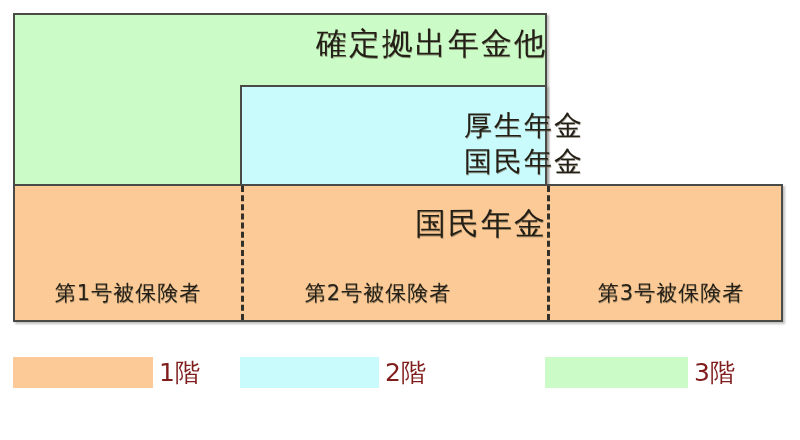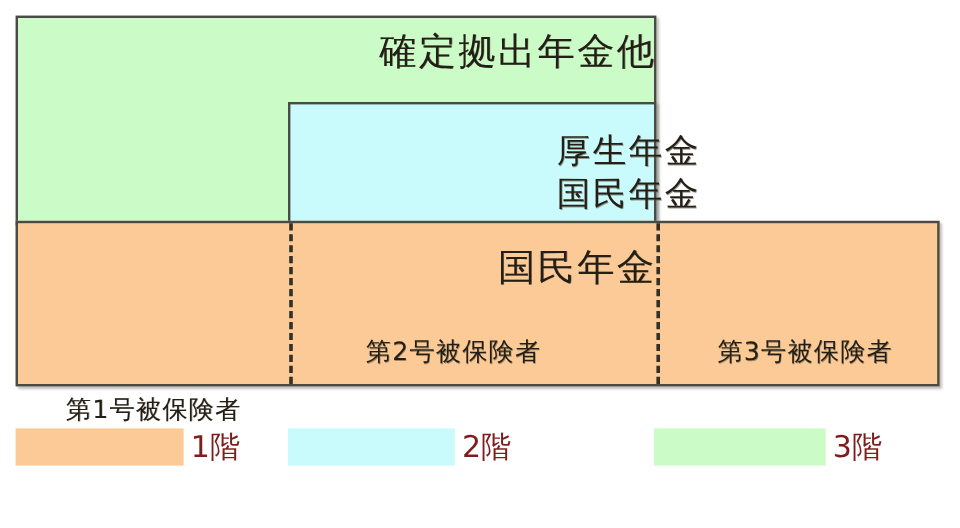--- a/index.html
+++ b/index.html
@@ -98,21 +98,21 @@
     text-align: center;
     font-size: 21px;
     line-height: 28px;
     color: #231f16;
     letter-spacing: 1px;
     white-space: nowrap;
     z-index: 5;
     text-shadow: 0.5px 0.5px 0px rgba(90,80,60,0.55);
   }
 
-  #insured-label-1 { left: 15px;  width: 226px; margin-top: 48px; }
+  #insured-label-1 { left: 15px;  width: 226px; }
   #insured-label-2 { left: 242px; width: 272px; }
   #insured-label-3 { left: 564px; width: 214px; }
 
   
   .divider {
     position: absolute;
     top: 186px;
     width: 0;
     height: 134px;
     border-left: 3px dashed #33302a;

